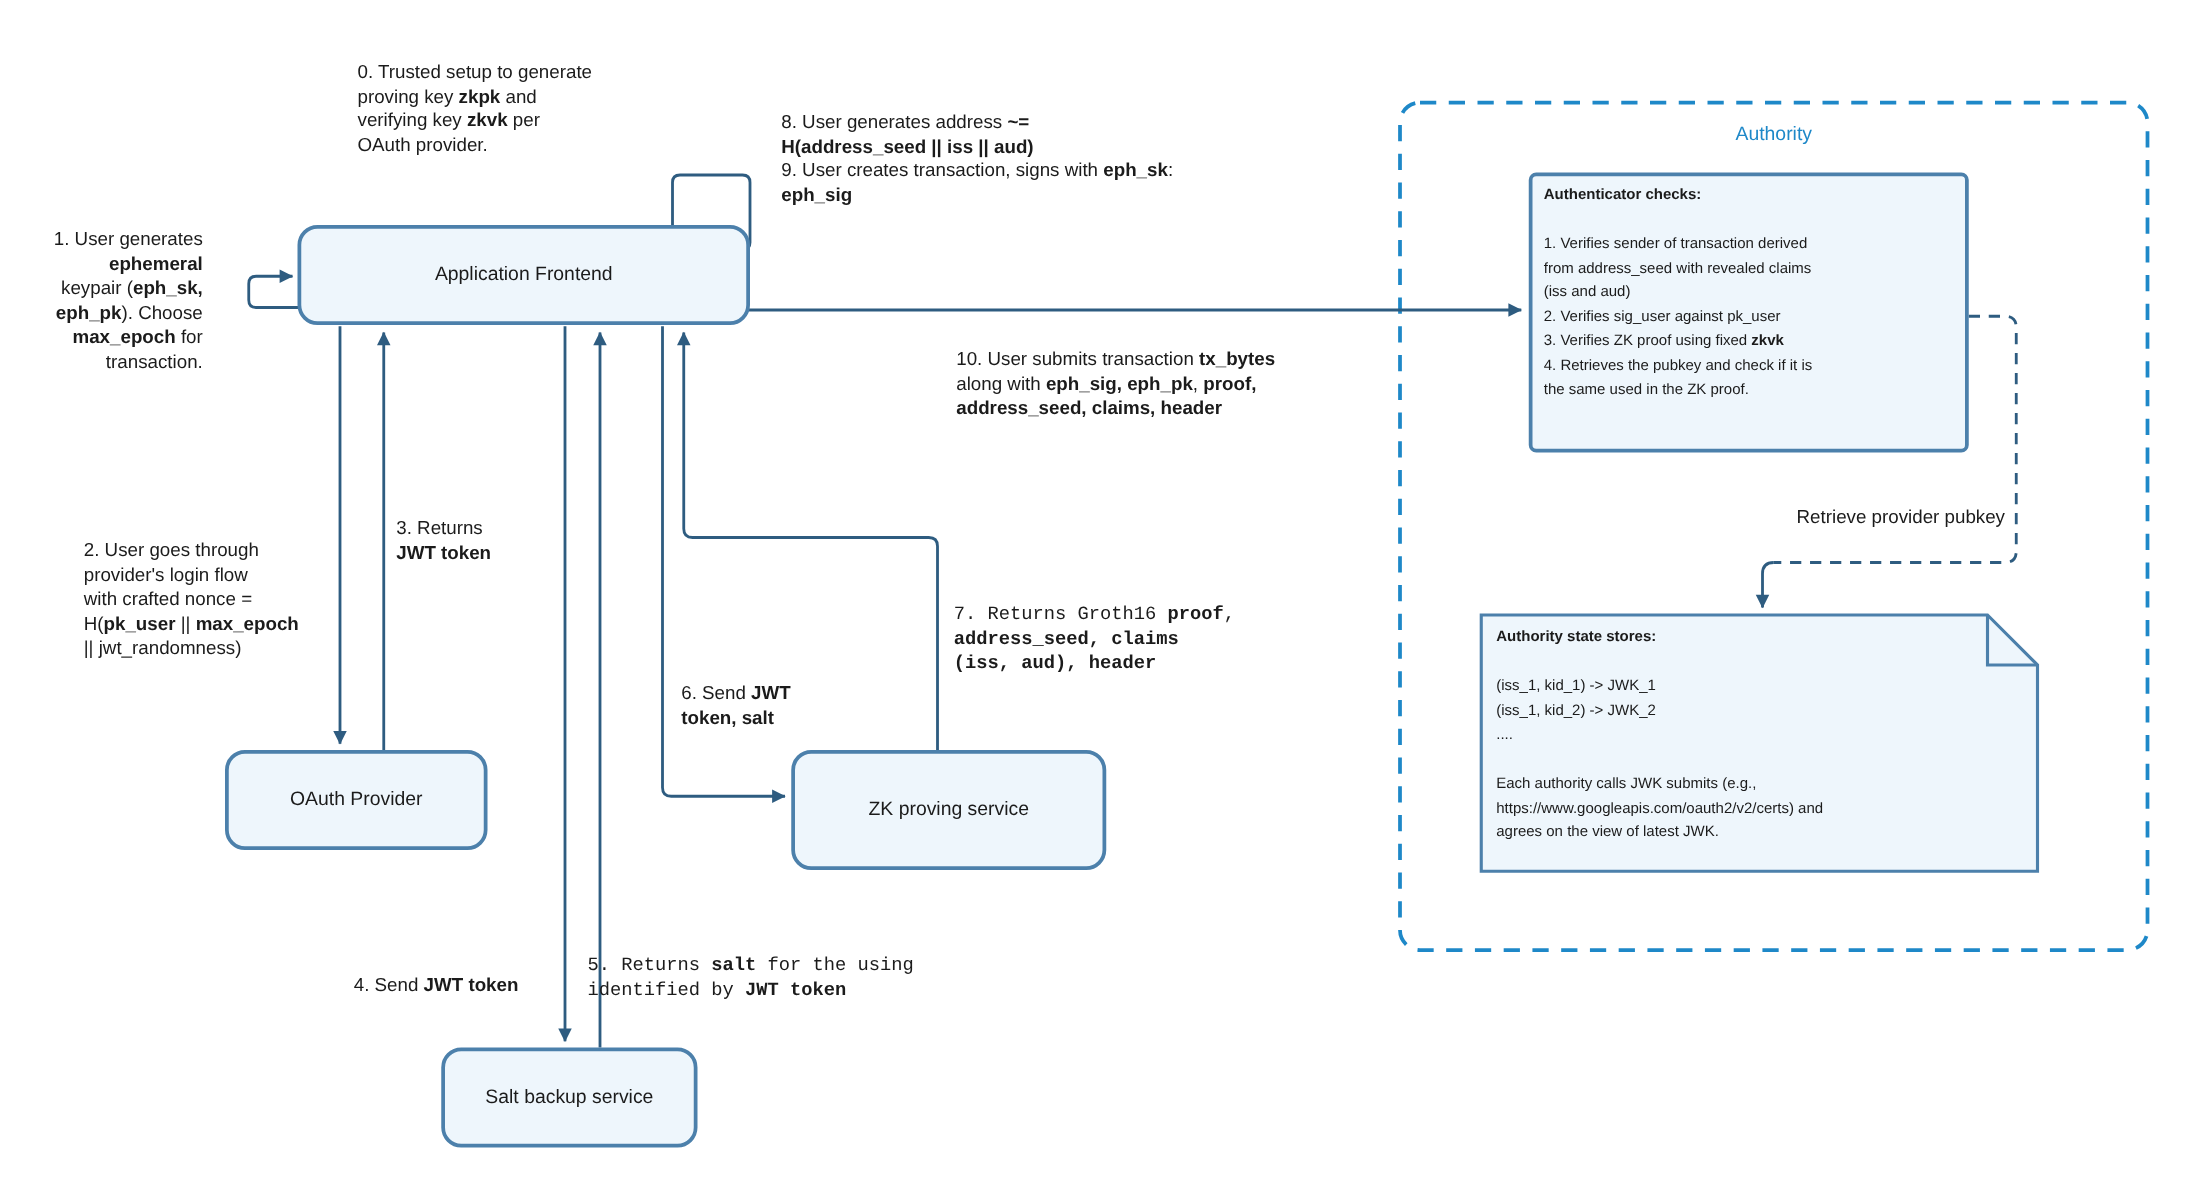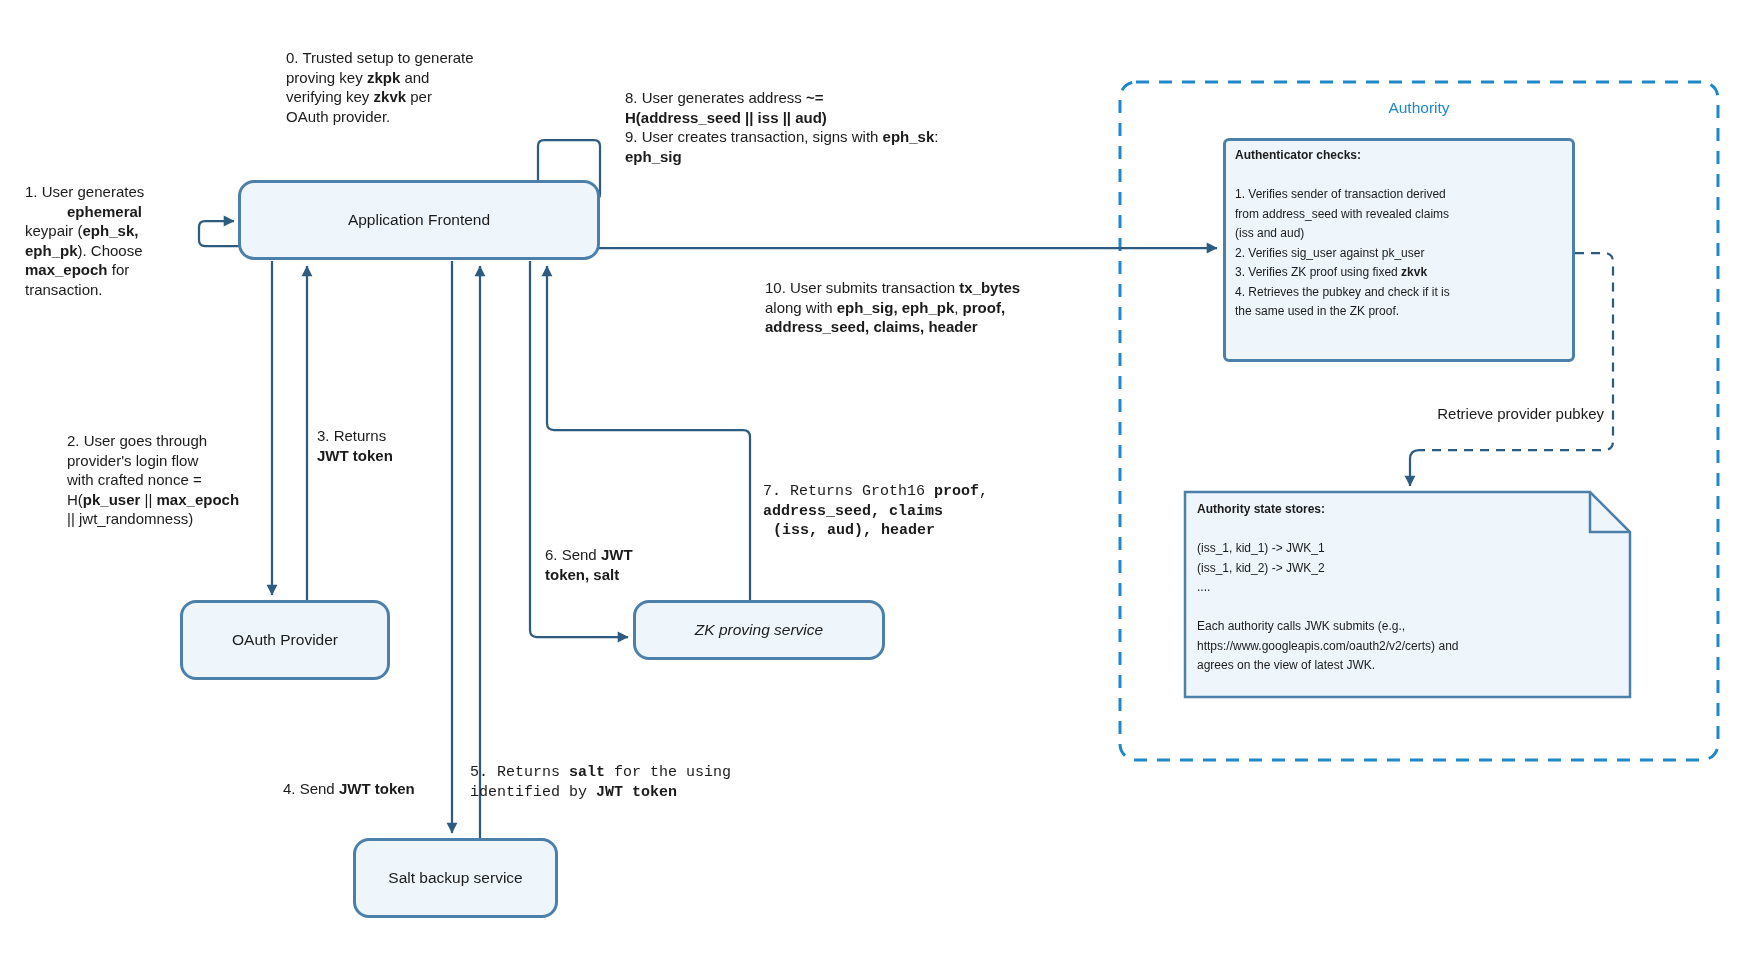--- a/index.html
+++ b/index.html
@@ -71,21 +71,21 @@
     <path class="edge edge-dashed" d="M 1575 253 H 1604 Q 1613 253 1613 262 V 441 Q 1613 450 1604 450 H 1419"></path>
     <path class="edge" d="M 1419 450 Q 1410 450 1410 459 V 486" marker-end="url(#arrow)"></path>
   </svg>
 
   <div class="node" style="left:238px;top:180px;width:362px;height:80px;">
     <span>Application Frontend</span>
   </div>
   <div class="node" style="left:180px;top:600px;width:210px;height:80px;">
     <span>OAuth Provider</span>
   </div>
-  <div class="node" style="left:633px;top:600px;width:252px;height:60px;font-style:italic;">
+  <div class="node" style="left:633px;top:600px;width:252px;height:96px;">
     <span>ZK proving service</span>
   </div>
   <div class="node" style="left:353px;top:838px;width:205px;height:80px;">
     <span>Salt backup service</span>
   </div>
 
   <div class="authority-title">Authority</div>
 
   <div class="auth-box"></div>
   <div class="panel-text" style="left:1235px;top:146px;">
@@ -113,54 +113,54 @@
     </div>
 
   <div class="ann right" style="left:1398px;top:404px;width:206px;">Retrieve provider pubkey</div>
 
   <div class="ann" style="left:286px;top:48px;">
       <div><span>0. Trusted setup to generate</span></div>
       <div><span>proving key </span><span style="font-weight: bold;">zkpk</span><span> and</span></div>
       <div><span>verifying key </span><span style="font-weight: bold;">zkvk</span><span> per</span></div>
       <div><span>OAuth provider.</span></div>
     </div>
-  <div class="ann" style="left:25px;top:182px;">
+  <div class="ann" style="left:43px;top:182px;text-align:right;">
       <div><span>1. User generates</span></div>
       <div><span style="font-weight: bold; margin-left: 42px;">ephemeral</span></div>
       <div><span>keypair (</span><span style="font-weight: bold;">eph_sk,</span></div>
       <div><span style="font-weight: bold;">eph_pk</span><span>). Choose</span></div>
       <div><span style="font-weight: bold;">max_epoch</span><span> for</span></div>
       <div><span>transaction.</span></div>
     </div>
   <div class="ann" style="left:67px;top:431px;">
       <div><span>2. User goes through</span></div>
       <div><span>provider's login flow</span></div>
       <div><span>with crafted nonce =</span></div>
       <div><span>H(</span><span style="font-weight: bold;">pk_user</span><span> || </span><span style="font-weight: bold;">max_epoch</span></div>
       <div><span>|| jwt_randomness)</span></div>
     </div>
-  <div class="ann" style="left:317px;top:426px;">
+  <div class="ann" style="left:317px;top:413px;">
       <div><span>3. Returns</span></div>
       <div><span style="font-weight: bold;">JWT token</span></div>
     </div>
   <div class="ann" style="left:283px;top:779px;">
       <div><span>4. Send </span><span style="font-weight: bold;">JWT token</span></div>
     </div>
   <div class="ann center" style="left:470px;top:763px;width:212px;">
       <div><span>5. Returns </span><span style="font-weight: bold;">salt</span><span> for the using</span></div>
       <div><span>identified by </span><span style="font-weight: bold;">JWT token</span></div>
     </div>
   <div class="ann" style="left:545px;top:545px;">
       <div><span>6. Send </span><span style="font-weight: bold;">JWT</span></div>
       <div><span style="font-weight: bold;">token, salt</span></div>
     </div>
   <div class="ann center" style="left:763px;top:482px;width:218px;">
       <div><span>7. Returns Groth16 </span><span style="font-weight: bold;">proof</span><span>,</span></div>
       <div><span style="font-weight: bold;">address_seed, claims</span></div>
-      <div><span style="font-weight: bold; margin-left: 10px;">(iss, aud), header</span></div>
+      <div><span style="font-weight: bold;">(iss, aud), header</span></div>
     </div>
   <div class="ann" style="left:625px;top:88px;">
       <div><span>8. User generates address </span><span style="font-weight: bold;">~=</span></div>
       <div><span style="font-weight: bold;">H(address_seed || iss || aud)</span></div>
       <div><span>9. User creates transaction, signs with </span><span style="font-weight: bold;">eph_sk</span><span>:</span></div>
       <div><span style="font-weight: bold;">eph_sig</span></div>
     </div>
   <div class="ann" style="left:765px;top:278px;">
       <div><span>10. User submits transaction </span><span style="font-weight: bold;">tx_bytes</span></div>
       <div><span>along with </span><span style="font-weight: bold;">eph_sig, eph_pk</span><span>, </span><span style="font-weight: bold;">proof,</span></div>

